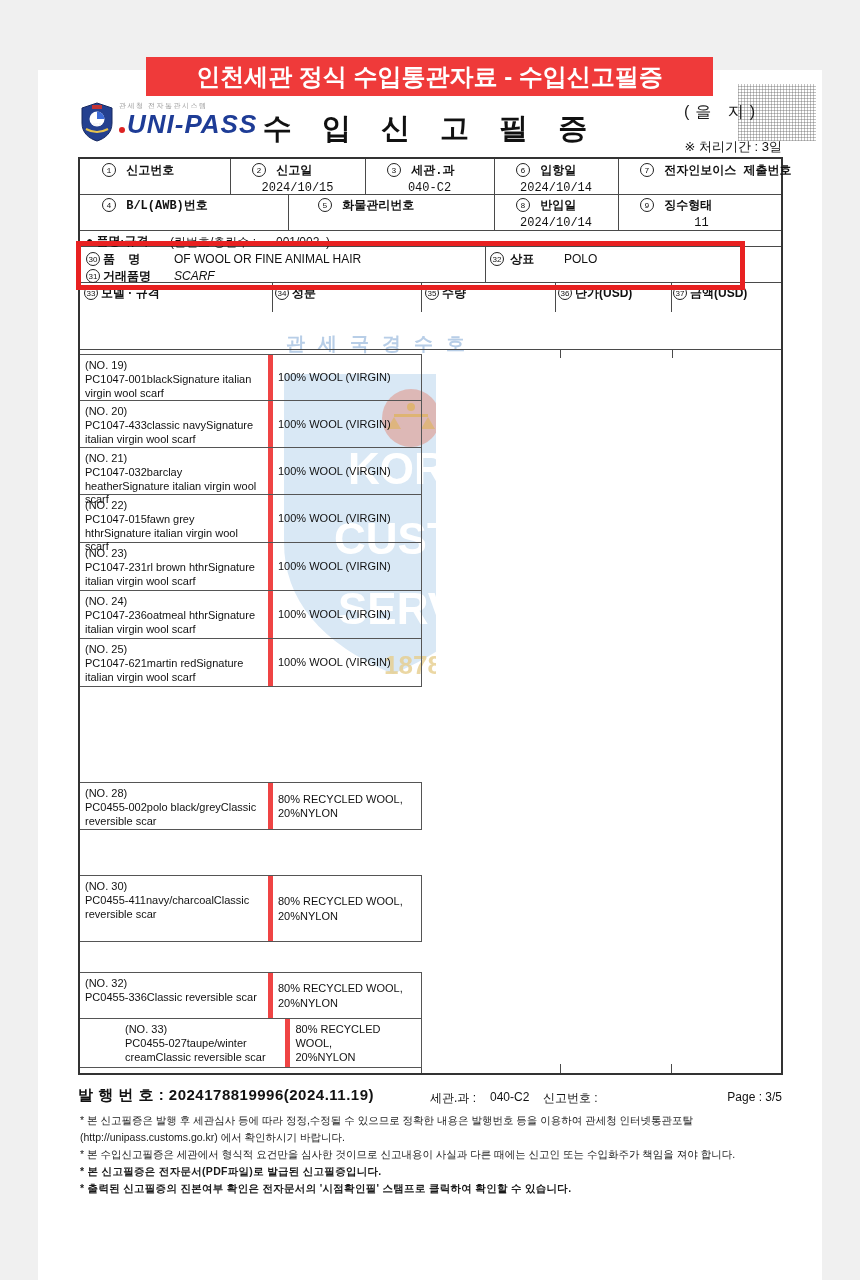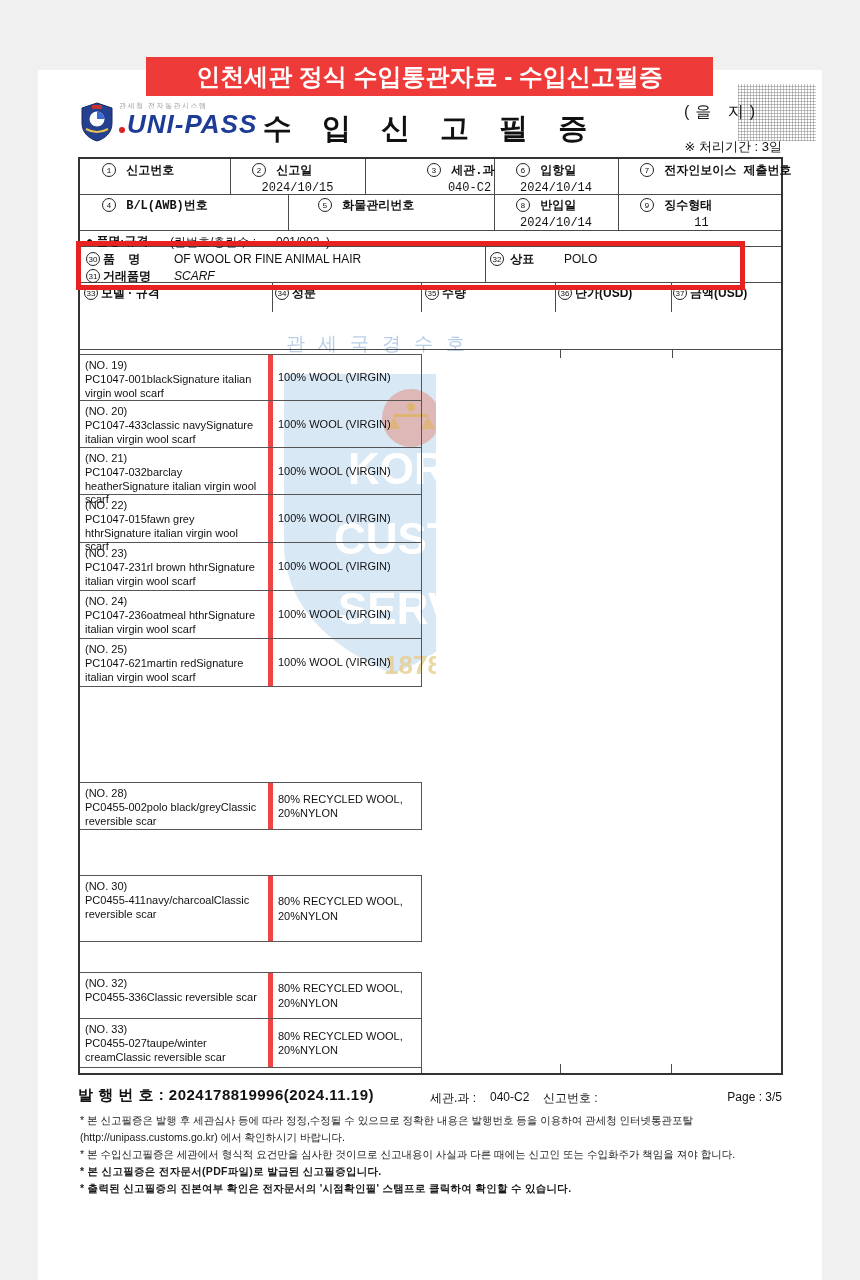--- a/index.html
+++ b/index.html
@@ -38,21 +38,21 @@
   
   .itemrow{position:absolute;left:0;width:342px;display:flex;box-sizing:border-box;
            border-bottom:1px solid #555;z-index:2;background:transparent;}
   .itemrow.topb{border-top:1px solid #555;}
   .c1{width:193px;box-sizing:border-box;border-right:5px solid #ef4444;padding:4px 5px;font-size:11px;line-height:1.25;}
   .c2{width:149px;box-sizing:border-box;border-right:1px solid #555;padding:2px 5px;font-size:11px;
       display:flex;align-items:center;white-space:pre-line;line-height:1.3;}
   
   #redbox{left:76px;top:241px;width:659px;height:39px;border:5px solid #e82121;z-index:6;}
   
-  #wm-text{left:286px;top:331px;font-size:19px;font-weight:normal;letter-spacing:13px;
+  #wm-text{left:286px;top:331px;font-size:19px;font-weight:bold;letter-spacing:13px;
            color:rgba(125,165,212,.55);z-index:0;white-space:nowrap;}
   #wm{left:278px;top:352px;z-index:0;}
   
   #issue{left:78px;top:1086px;font-size:15px;font-weight:bold;letter-spacing:.5px;z-index:3;}
   .fnote{font-size:10.5px;color:#1a1a1a;white-space:nowrap;margin-bottom:3px;}
   .fnote.b{font-weight:bold;letter-spacing:.3px;}
   #notes{left:80px;top:1114px;width:730px;z-index:3;}
   .ftxt{position:absolute;font-size:12px;z-index:3;white-space:nowrap;}
 </style>
 </head>
@@ -121,21 +121,21 @@
     <div class="colhead" style="left:478px;top:126px;"><span class="circ">36</span><span>단가(USD)</span></div>
     <div class="colhead" style="left:593px;top:126px;"><span class="circ">37</span><span>금액(USD)</span></div>
   <div class="hcell" style="left: 0px; top: 0px; width: 150px; height: 35px;">
         <div class="hlabel"><span class="circ">1</span> 신고번호</div>
         <div class="hval"></div>
       </div>
       <div class="hcell" style="left: 150px; top: 0px; width: 135px; height: 35px;">
         <div class="hlabel"><span class="circ">2</span> 신고일</div>
         <div class="hval">2024/10/15</div>
       </div>
-      <div class="hcell" style="left: 285px; top: 0px; width: 129px; height: 35px; margin-left: 40px;">
+      <div class="hcell" style="left: 285px; top: 0px; width: 129px; height: 35px;">
         <div class="hlabel"><span class="circ">3</span> 세관.과</div>
         <div class="hval">040-C2</div>
       </div>
       <div class="hcell" style="left: 414px; top: 0px; width: 124px; height: 35px;">
         <div class="hlabel"><span class="circ">6</span> 입항일</div>
         <div class="hval">2024/10/14</div>
       </div>
       <div class="hcell" style="left: 538px; top: 0px; width: 167px; height: 35px;">
         <div class="hlabel"><span class="circ">7</span> 전자인보이스 제출번호</div>
         <div class="hval"></div>
@@ -242,21 +242,21 @@
 20%NYLON</div>
       </div>
       <div class="itemrow topb" style="top: 813px; height: 47px;">
         <div class="c1">
           <div>(NO. 32)</div>
           <div>PC0455-336Classic reversible scar</div>
         </div>
         <div class="c2">80% RECYCLED WOOL,
 20%NYLON</div>
       </div>
-      <div class="itemrow" style="top: 860px; height: 49px;">
+      <div class="itemrow" style="top: 860px; height: 49px; padding-left: 40px;">
         <div class="c1">
           <div>(NO. 33)</div>
           <div>PC0455-027taupe/winter creamClassic reversible scar</div>
         </div>
         <div class="c2">80% RECYCLED WOOL,
 20%NYLON</div>
       </div>
     </div>
 
   <div id="redbox" class="abs"></div>

